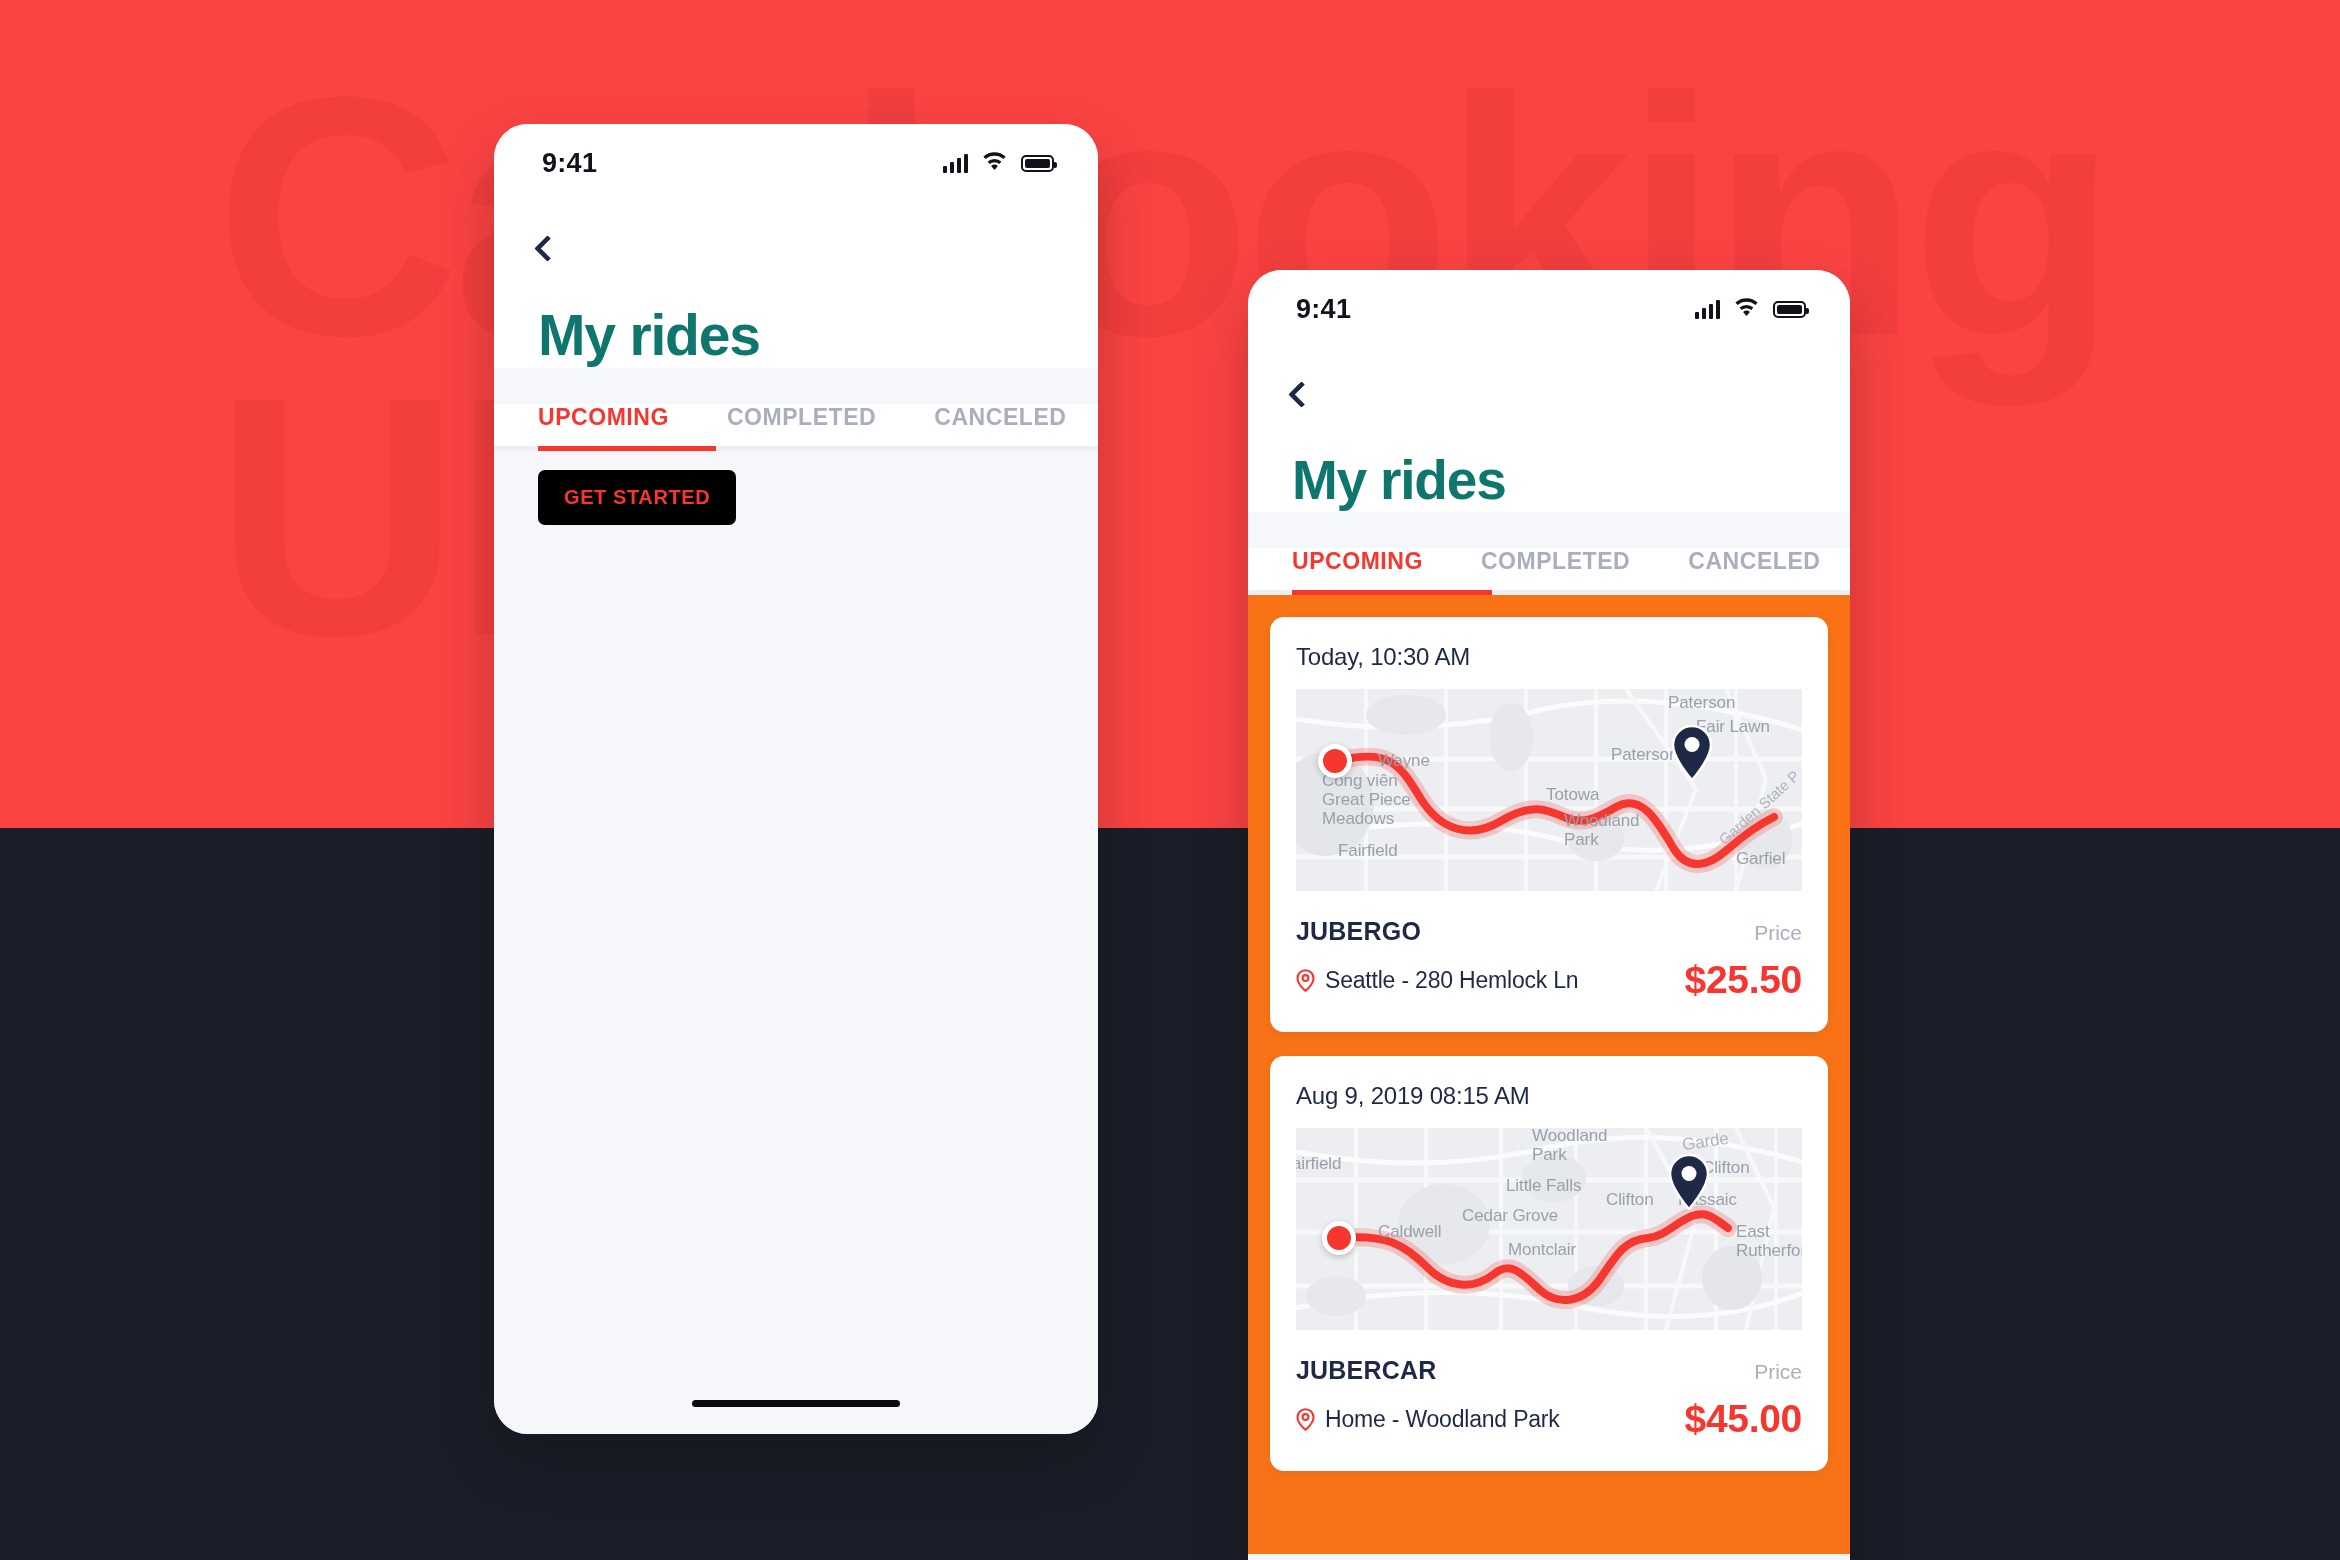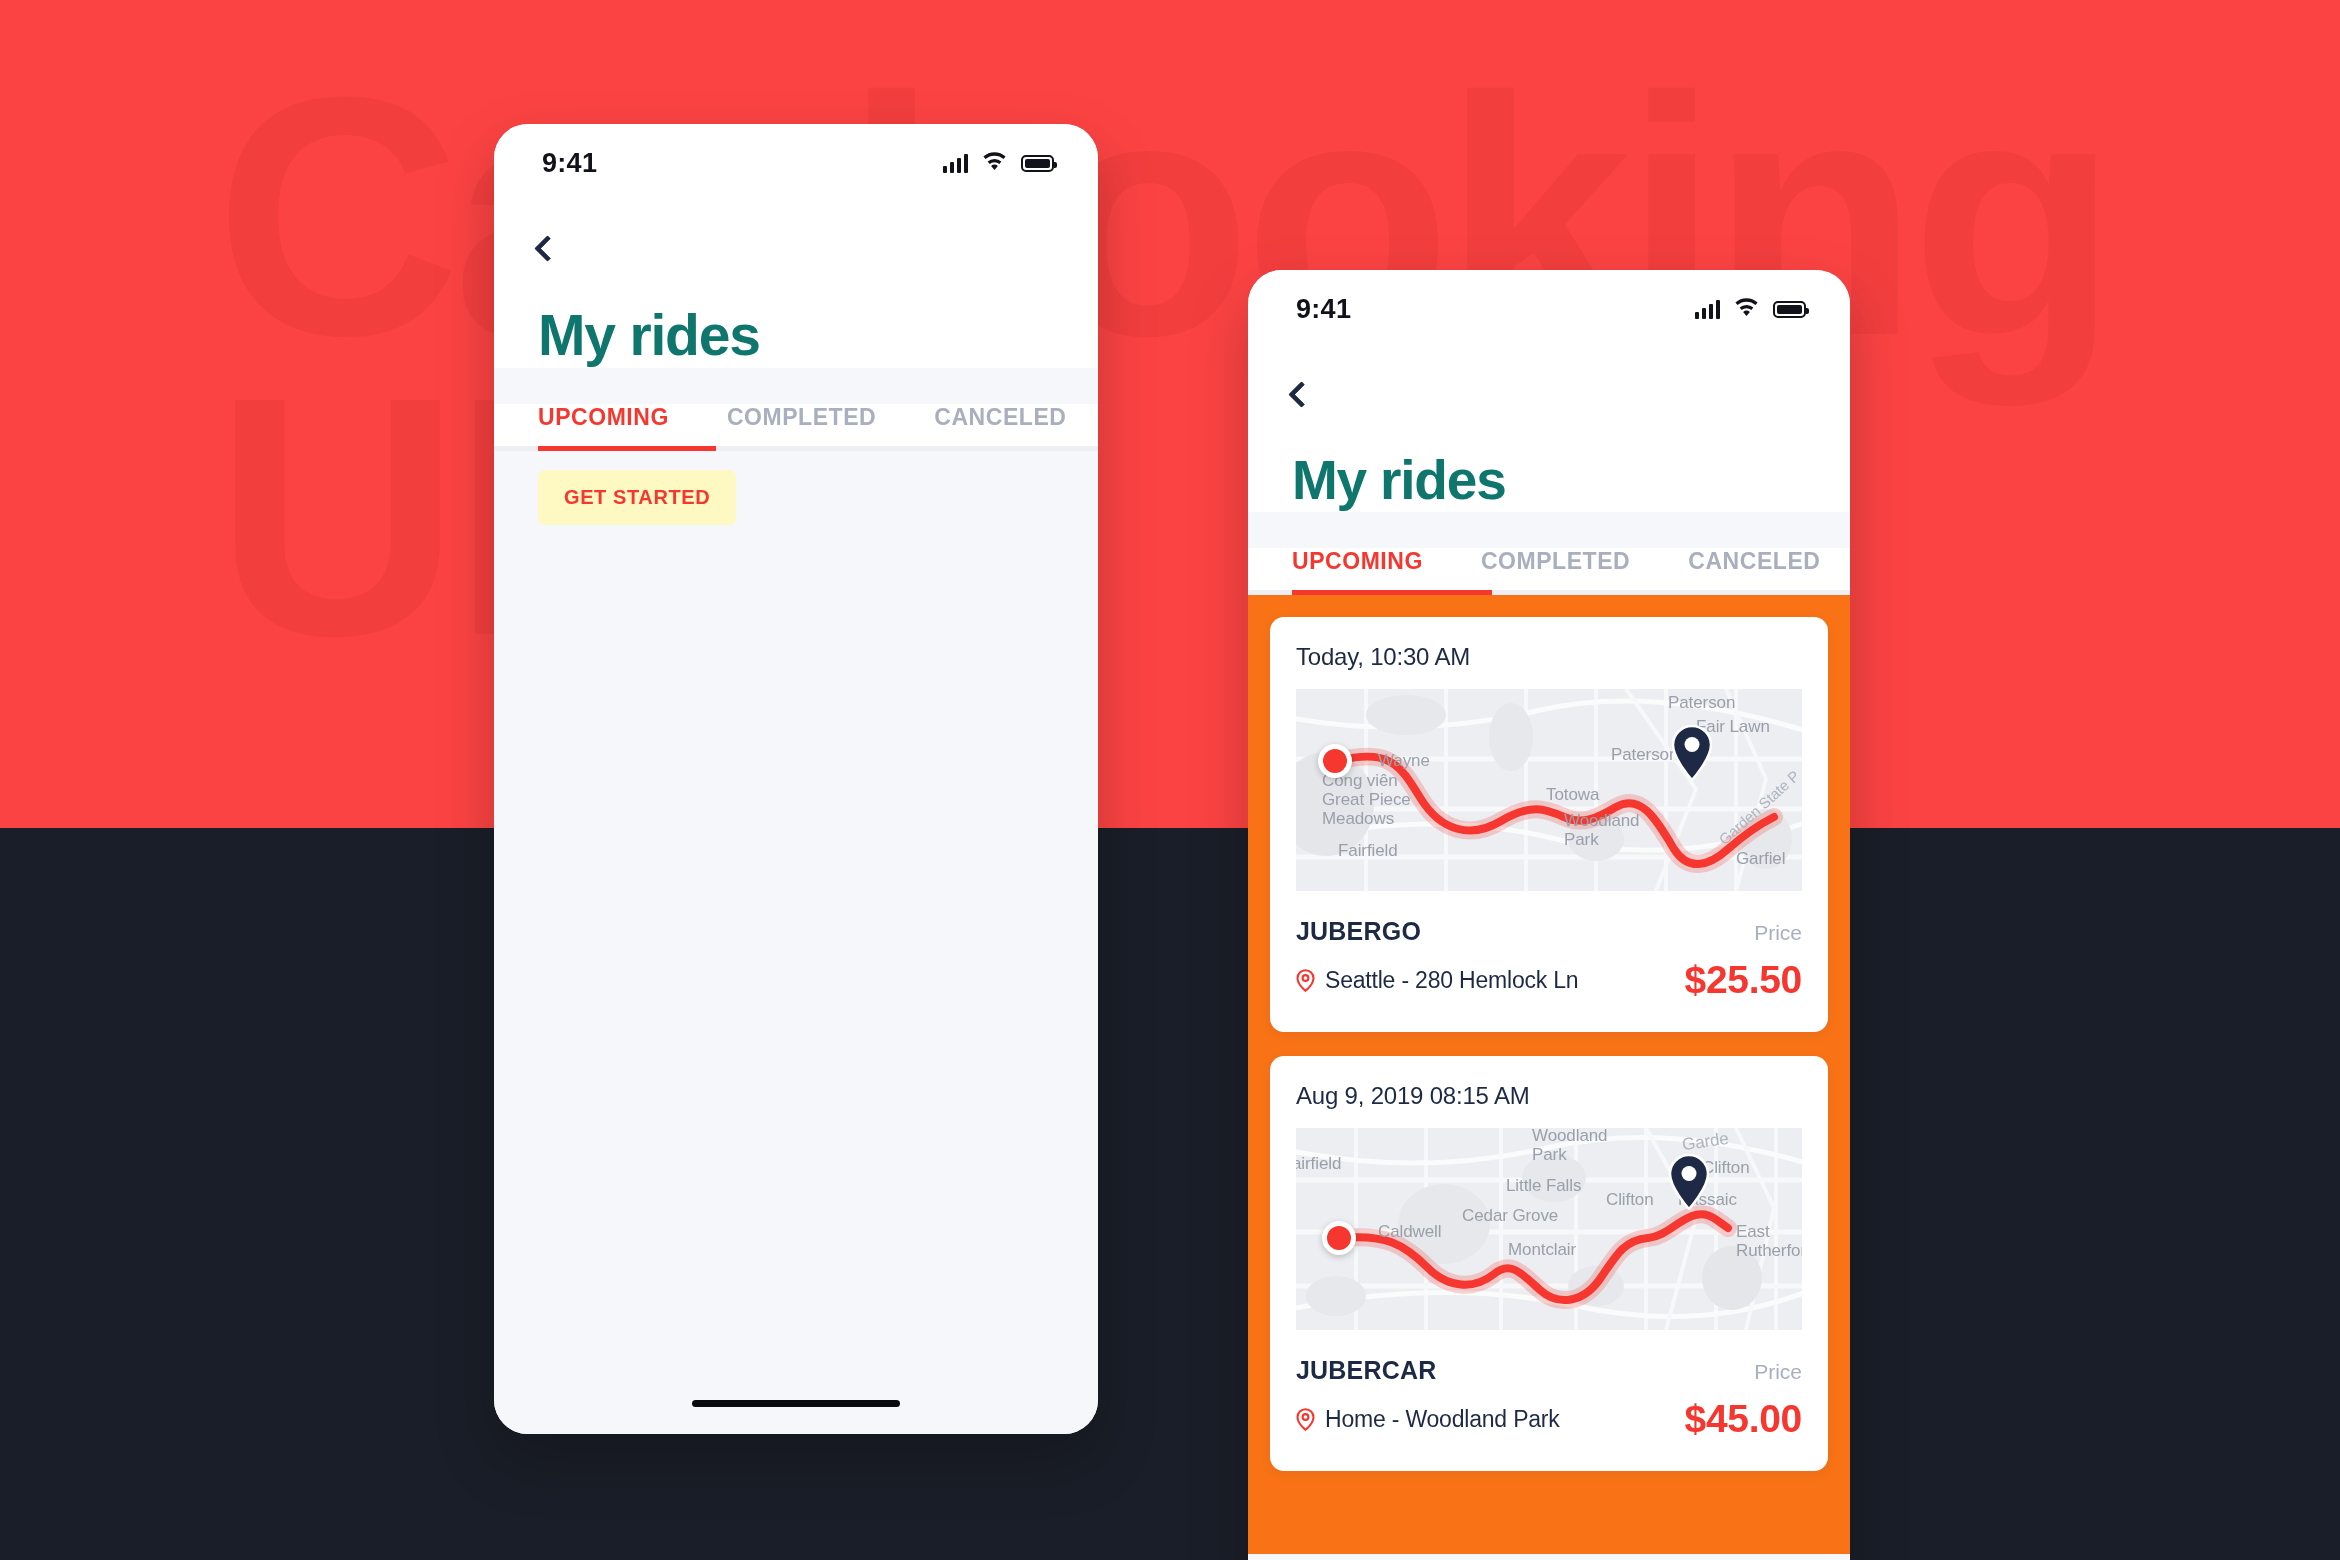--- a/index.html
+++ b/index.html
@@ -111,21 +111,21 @@
   .phone-2 .tab-underline { width:200px; }
 
   
   .empty-band {
     background:transparent; height:92px;
     display:flex; align-items:center; justify-content:space-between;
     padding:0 34px 0 44px;
   }
   .empty-text { font-size:27px; color:#1E2A45; letter-spacing:-.2px; }
   .get-started {
-    background:#fef9c3; color:#F5372F;
+    background:#000000; color:#F5372F;
     font-size:20px; font-weight:bold; letter-spacing:.6px;
     padding:16px 26px; border-radius:7px; border:none;
     cursor:pointer; white-space:nowrap;
   }
   .body-fill { background:#F5F7FA; flex:1 1 auto; }
 
   .screen { display:flex; flex-direction:column; height:100%; }
 
   
   .ride-list { background:#f97316; padding:22px 22px 0 22px; flex:1 1 auto; }

